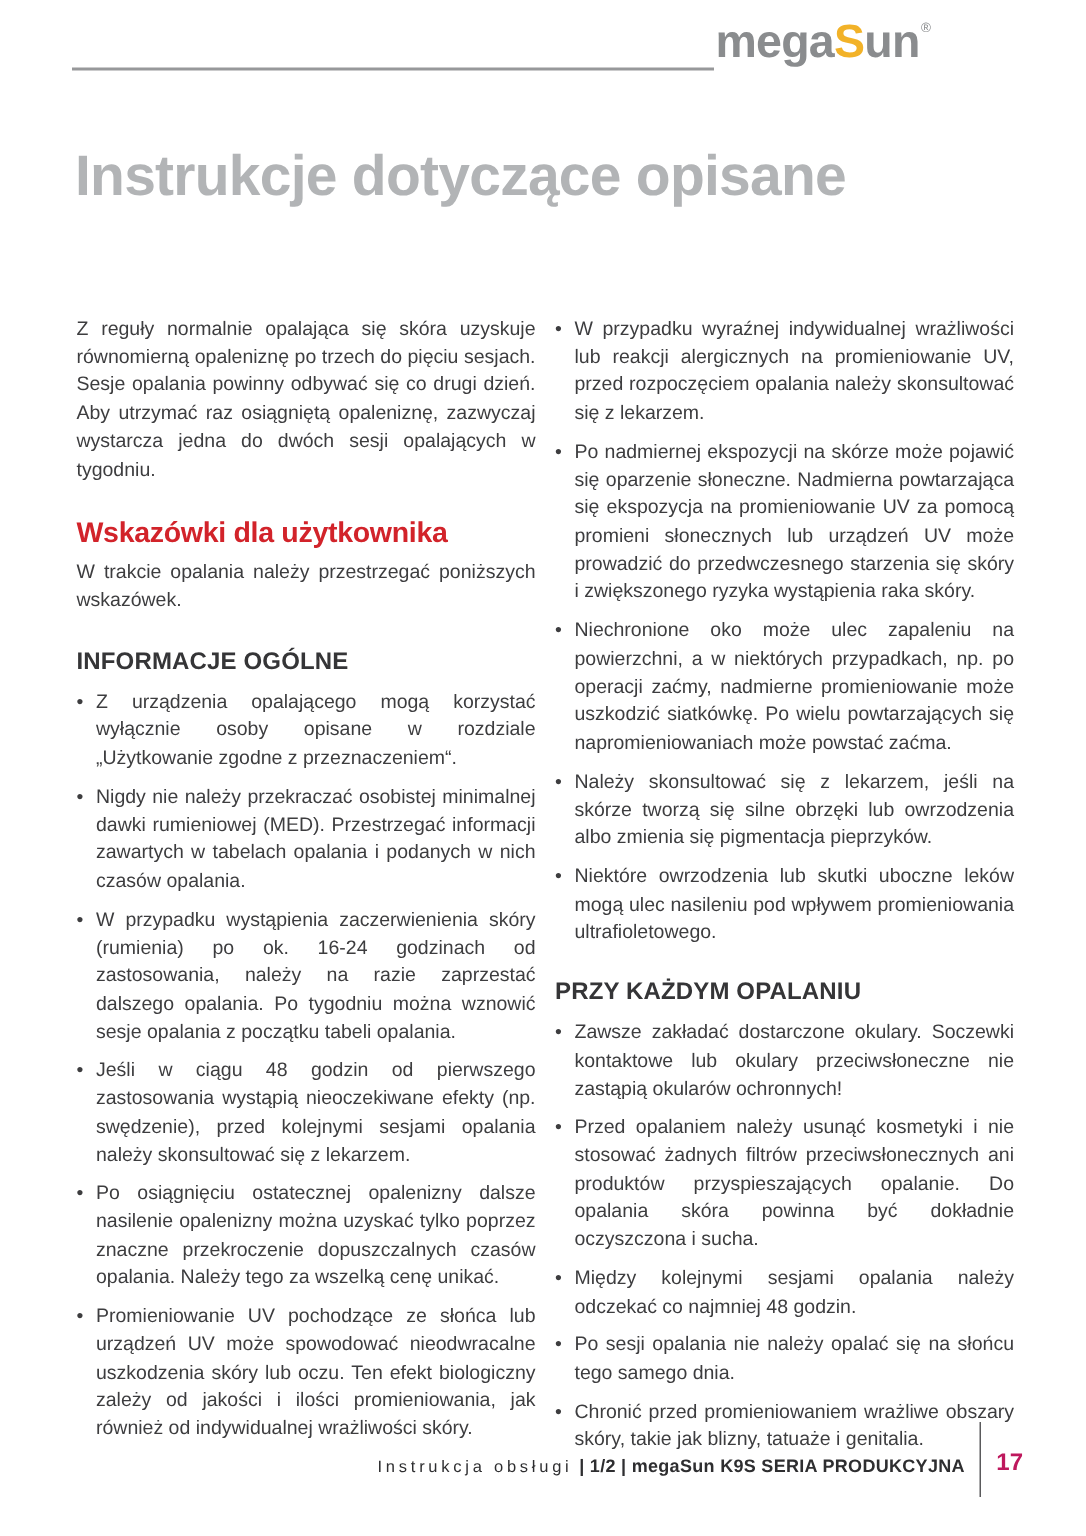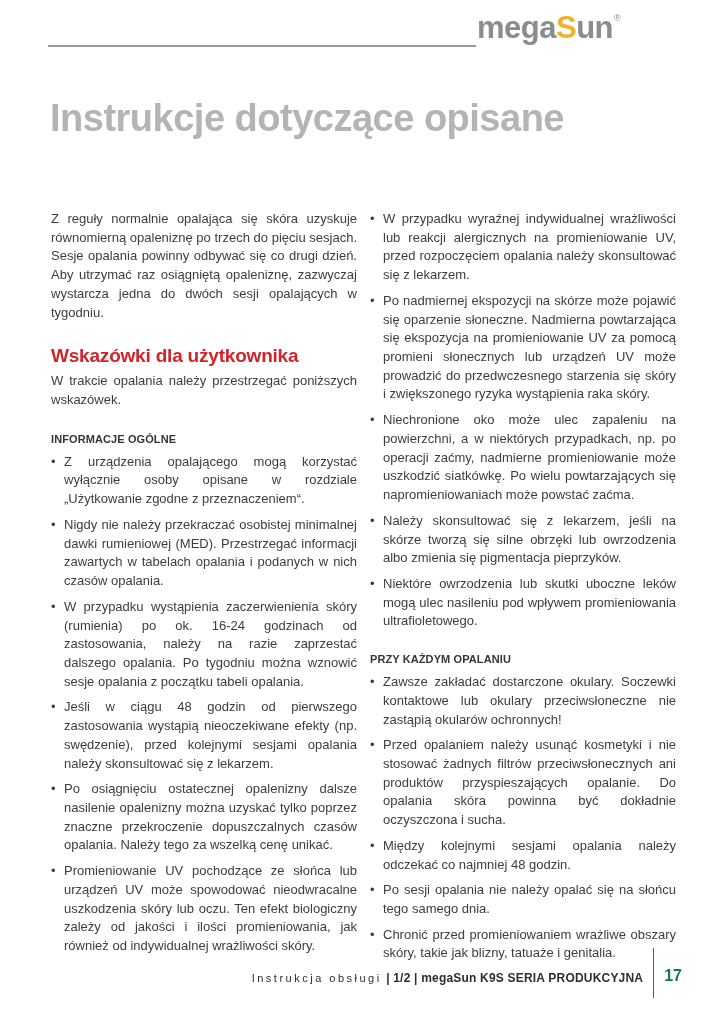--- a/index.html
+++ b/index.html
@@ -64,21 +64,21 @@
 
   .red-heading {
     color: #d2232a;
     font-size: 19px;
     font-weight: 700;
     margin-bottom: 5px;
     letter-spacing: -0.2px;
     margin-top: 12px;
   }
   .sub-heading {
-    font-size: 11px;
+    font-size: 16px;
     font-weight: 700;
     color: #353537;
     margin-top: 23px;
     margin-bottom: 8px;
     letter-spacing: 0.1px;
   }
   .col-right .sub-heading { margin-top: 22px; }
 
   ul.bullets { list-style: none; }
   ul.bullets li {
@@ -117,21 +117,21 @@
   }
   .footer-divider {
     width: 1px; height: 50px;
     background: #5a5a5c;
     margin: 0 10px;
   }
   .footer-page {
     margin-top: 5px;
     font-size: 16px;
     font-weight: 700;
-    color: #15803d;
+    color: #be185d;
   }
 </style>
 </head>
 <body>
 
 <div class="page">
 
   <div class="header-rule"></div>
   <div class="logo">
     <span class="lg-gray">mega</span><span class="lg-sun">S</span><span class="lg-gray">un</span><span class="lg-reg">®</span>

